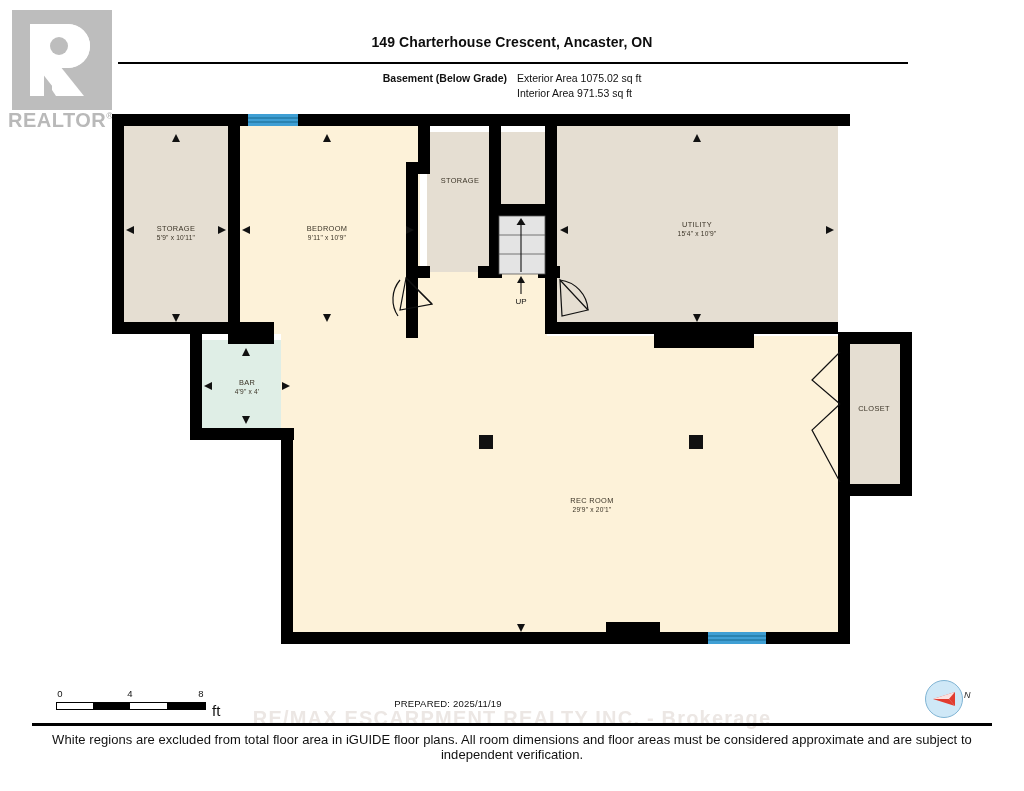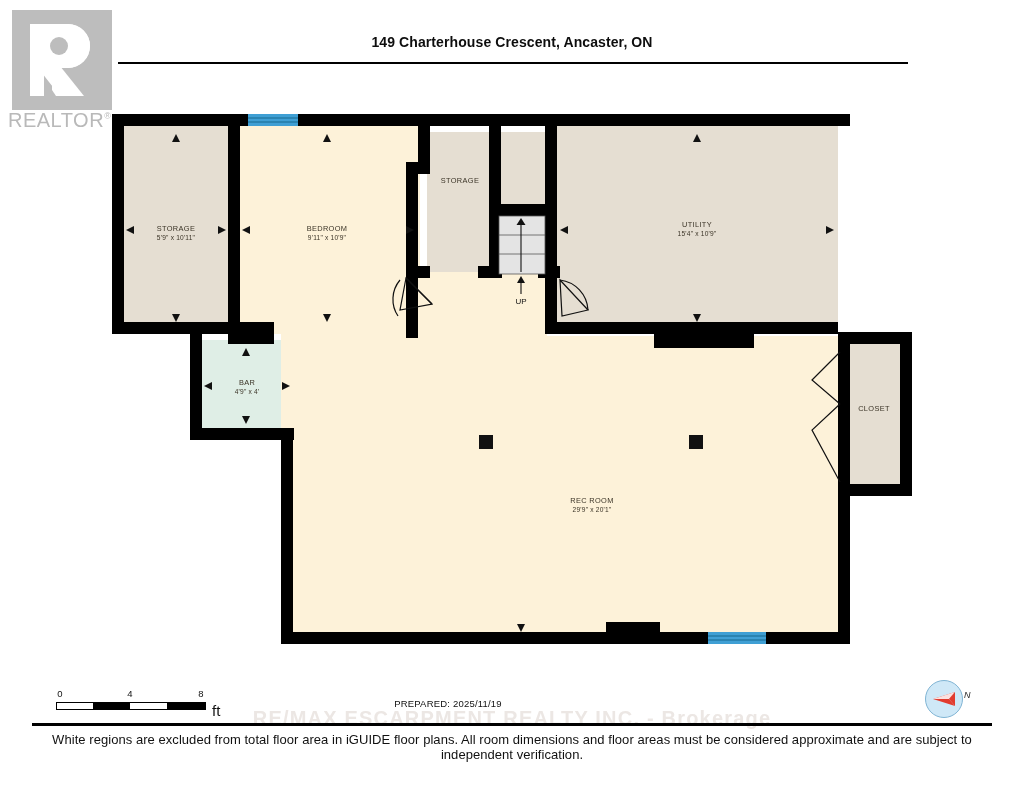--- a/index.html
+++ b/index.html
@@ -26,21 +26,21 @@
   .sub-lab{width:230px;text-align:right;font-weight:bold;padding-right:10px;}
   .sub-val{width:230px;text-align:left;font-weight:normal;}
 
   
   .realtor{position:absolute;left:8px;top:8px;width:120px;height:118px;}
   .realtor .blk{
     position:absolute;left:4px;top:2px;width:100px;height:100px;background:#bdbdbd;
   }
   .realtor .rtxt{
     position:absolute;left:0;top:101px;width:120px;
-    font-size:20px;font-weight:normal;color:#b9b9b9;letter-spacing:.5px;
+    font-size:20px;font-weight:bold;color:#b9b9b9;letter-spacing:.5px;
   }
   .realtor .reg{font-size:9px;vertical-align:super;}
 
   
   .fp{position:absolute;left:0;top:104px;width:1024px;height:560px;}
   .fp svg{display:block;}
 
   .rlabel{font-family:"Liberation Sans","DejaVu Sans",sans-serif;font-size:7.4px;
           fill:#3a3326;text-anchor:middle;letter-spacing:.35px;}
   .rdim{font-family:"Liberation Sans","DejaVu Sans",sans-serif;font-size:6.6px;
@@ -88,20 +88,30 @@
         <path d="M36 14 h20 a22 22 0 0 1 0 44 h-20 z" fill="#ffffff"></path>
         <path d="M40 46 L72 86 H44 L40 80 Z" fill="#ffffff"></path>
         <circle cx="47" cy="36" r="9" fill="#bdbdbd"></circle>
       </svg>
     </div>
     <div class="rtxt"><span>REALTOR</span><span class="reg">®</span></div>
   </div>
 
   <div class="title">149 Charterhouse Crescent, Ancaster, ON</div>
   <div class="title-rule"></div>
+  <div class="sub">
+    <div class="sub-row">
+      <div class="sub-lab">Basement (Below Grade)</div>
+      <div class="sub-val">Exterior Area 1075.02 sq ft</div>
+    </div>
+    <div class="sub-row">
+      <div class="sub-lab"></div>
+      <div class="sub-val">Interior Area 971.53 sq ft</div>
+    </div>
+  </div>
 
   <div class="fp">
     <svg width="1024" height="560" viewBox="0 0 1024 560">
 
       <g>
 
         <rect x="120" y="18" width="110" height="212" fill="#e5ded2"></rect>
 
         <rect x="240" y="18" width="180" height="212" fill="#fdf2d9"></rect>
 

